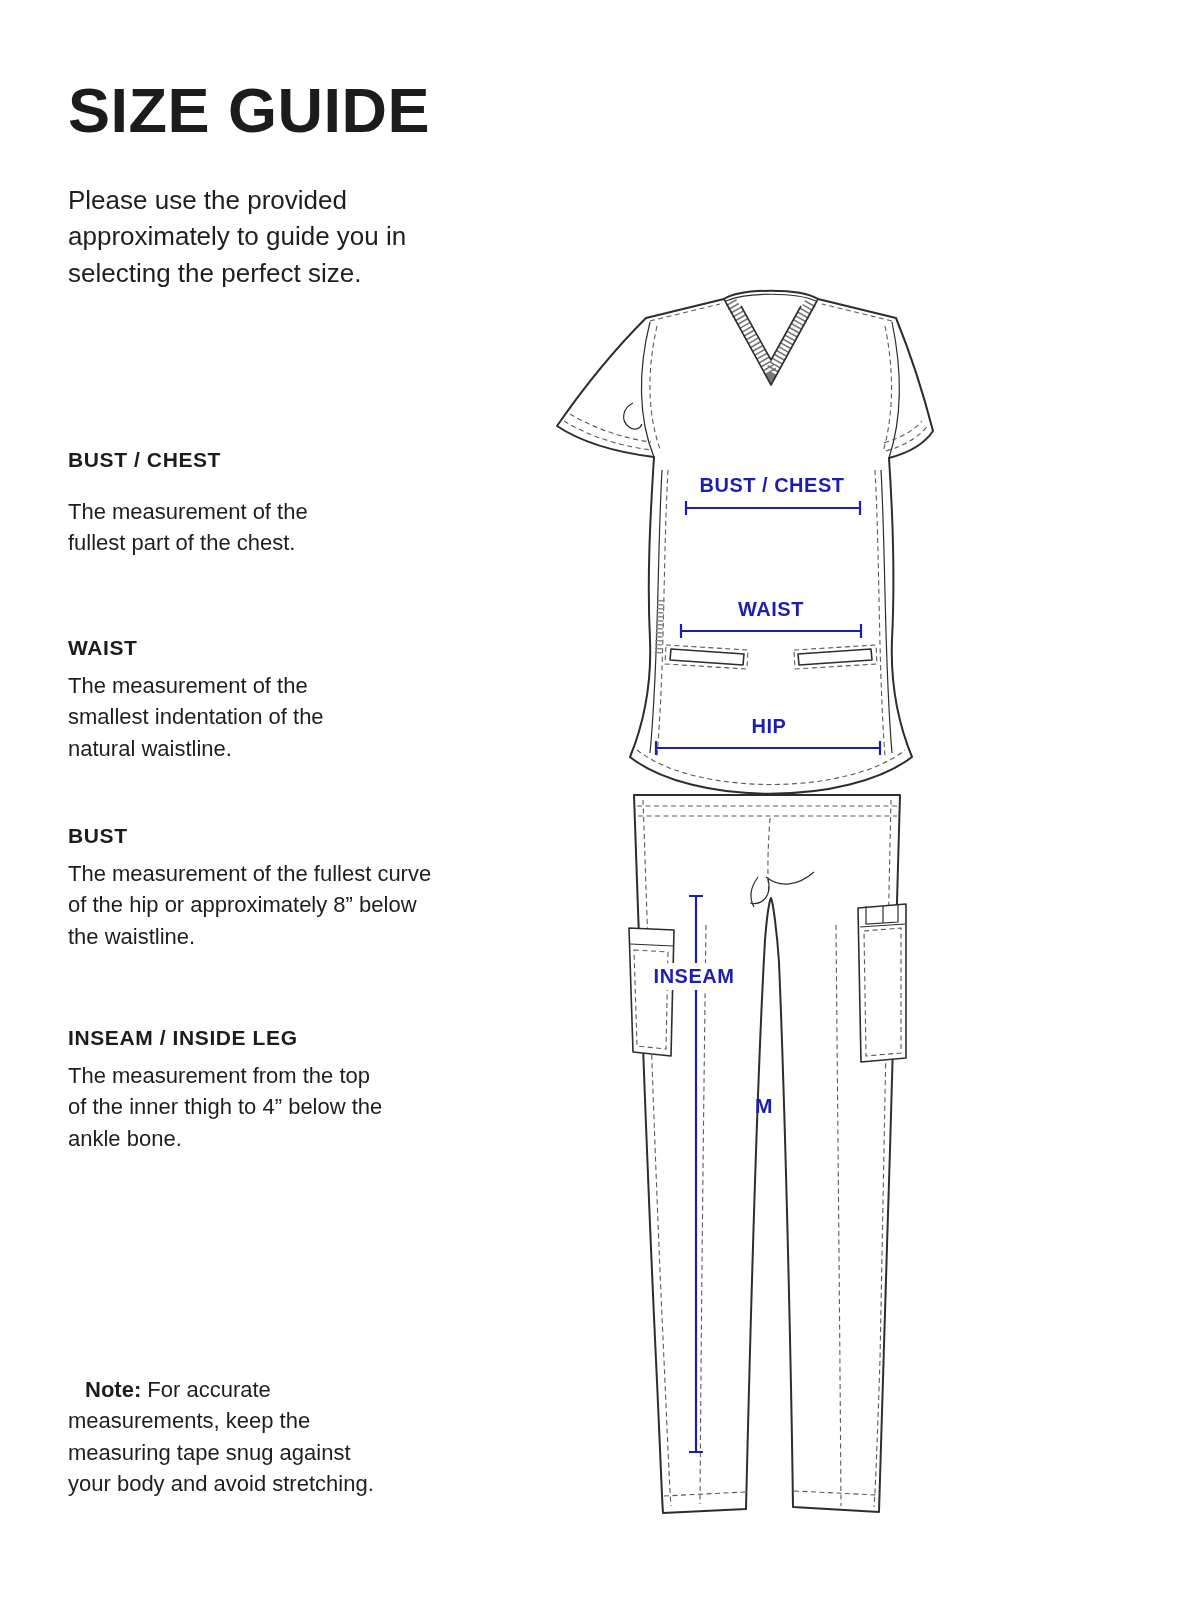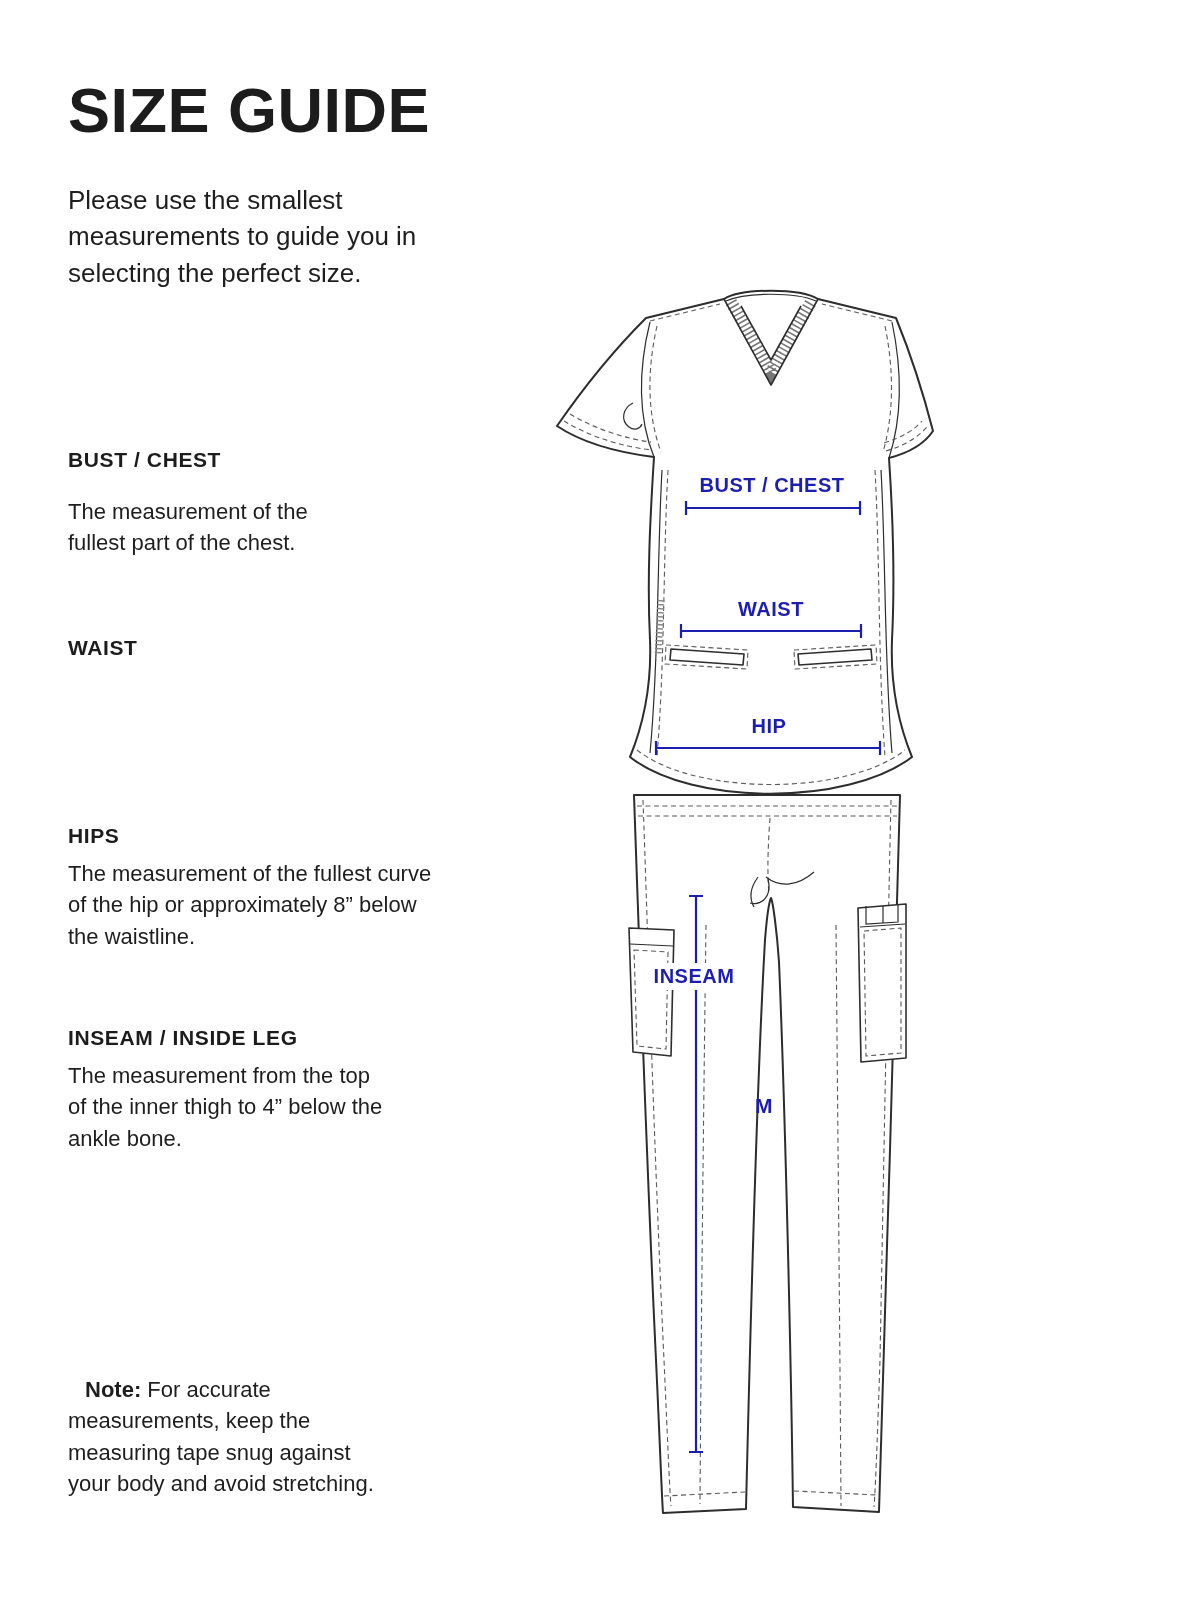--- a/index.html
+++ b/index.html
@@ -64,33 +64,34 @@
   .label-backing { fill:#ffffff; }
   .edge-mark { position:absolute; background:#1c1c1c; }
 </style>
 </head>
 <body>
 
 <div id="screen">
 
   <h1 class="abs title">SIZE GUIDE</h1>
 
-  <p class="abs intro">Please use the smallest measurements to guide you in selecting the perfect size.</p>
+  <p class="abs intro">Please use the provided approximately to guide you in selecting the perfect size.</p>
 
   <div class="abs section sec-bust">
     <div class="sec-heading">BUST / CHEST</div>
     <p class="sec-body">The measurement of the fullest part of the chest.</p>
   </div>
 
   <div class="abs section sec-waist">
     <div class="sec-heading">WAIST</div>
+    <p class="sec-body">The measurement of the smallest indentation of the natural waistline.</p>
   </div>
 
   <div class="abs section sec-hips">
-    <div class="sec-heading">HIPS</div>
+    <div class="sec-heading">BUST</div>
     <p class="sec-body">The measurement of the fullest curve of the hip or approximately 8” below the waistline.</p>
   </div>
 
   <div class="abs section sec-inseam">
     <div class="sec-heading">INSEAM / INSIDE LEG</div>
     <p class="sec-body">The measurement from the top of the inner thigh to 4” below the ankle bone.</p>
   </div>
 
   <p class="abs note"><b>Note:</b><span> For accurate measurements, keep the measuring tape snug against your body and avoid stretching.</span></p>
 

